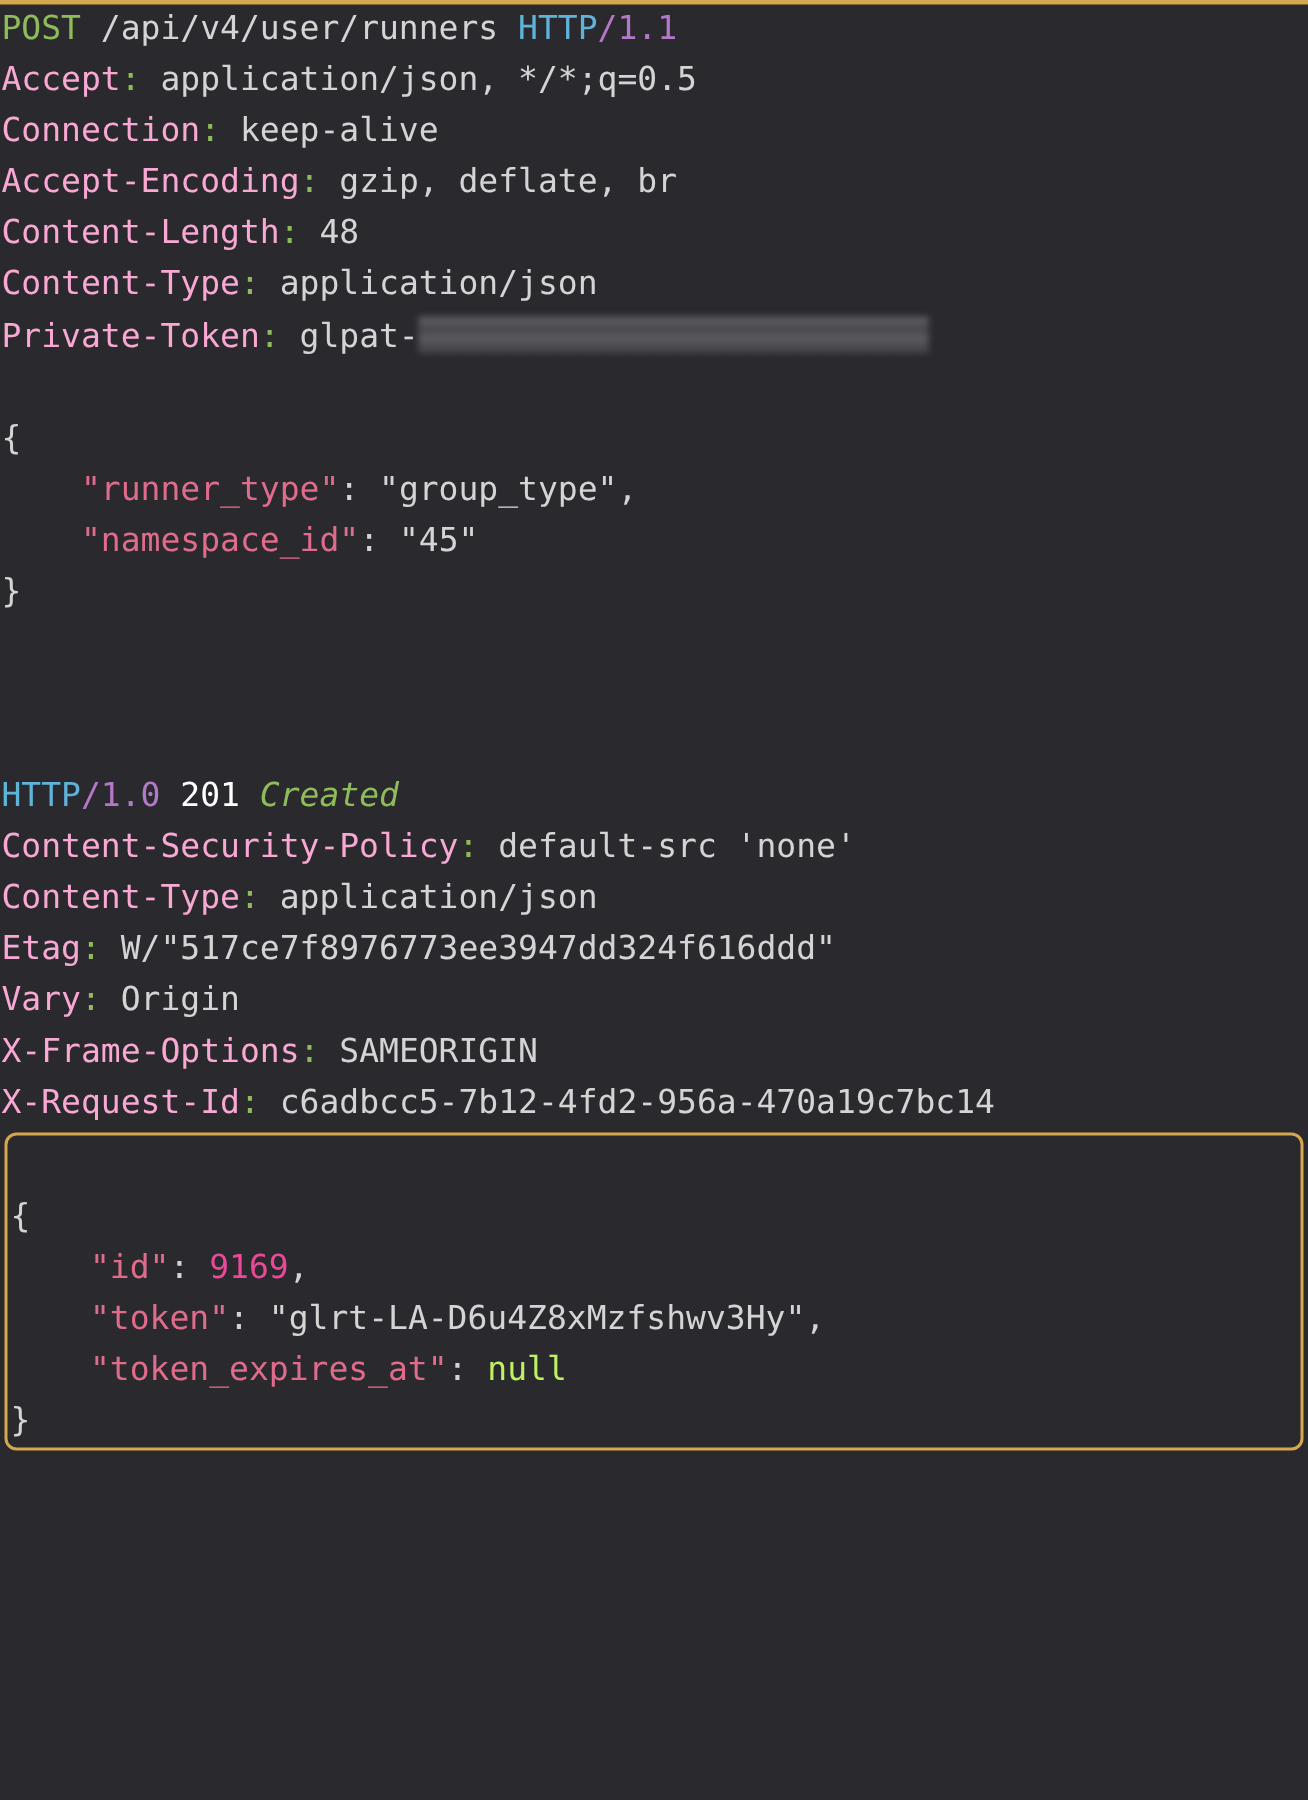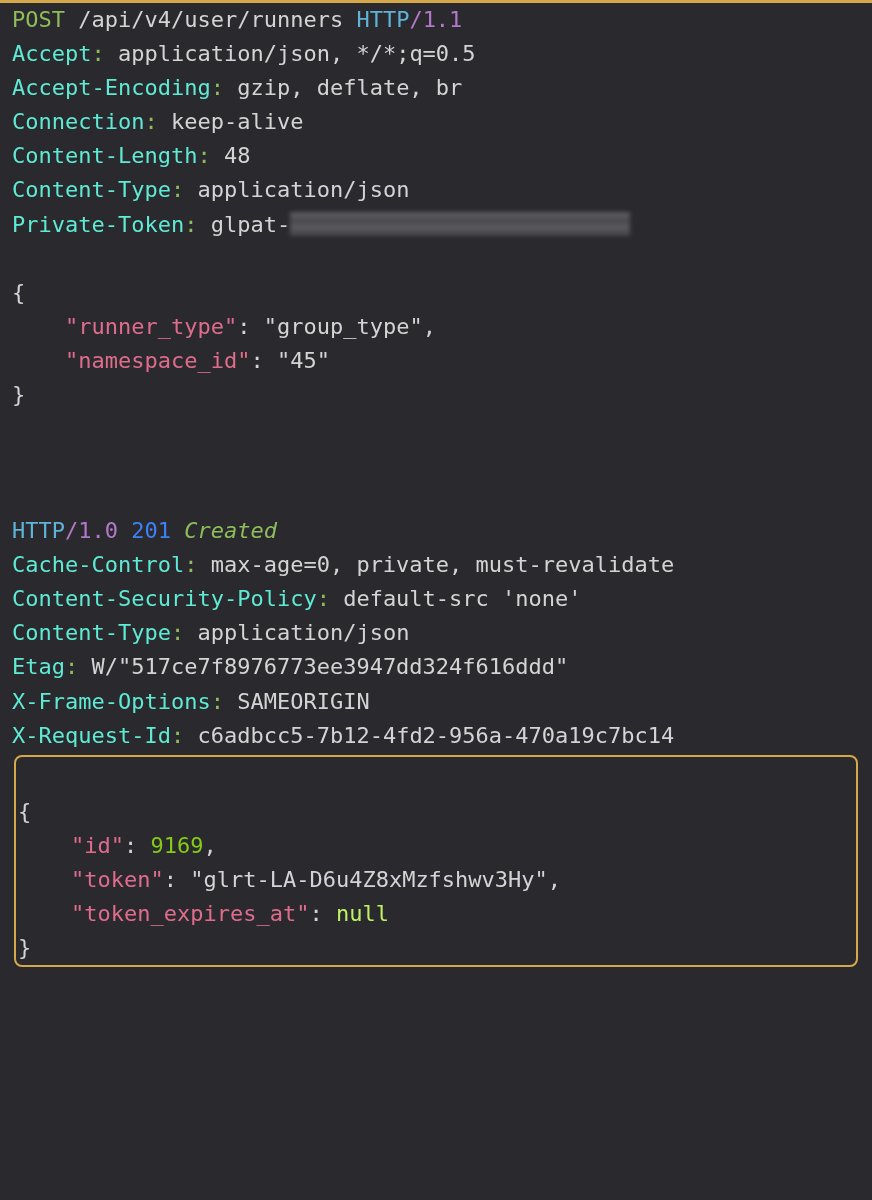--- a/index.html
+++ b/index.html
@@ -13,37 +13,37 @@
     width: 872px;
     height: 1200px;
     overflow: hidden;
   }
   .top-bar {
     height: 3px;
     background: #d4a84b;
     width: 100%;
   }
   .content {
-    padding: 0 12px;
+    padding: 0 1px;
   }
   .line { white-space: pre; }
   .method { color: #8fbc5a; }
   .path { color: #d4d4d4; }
   .http { color: #5fb3d9; }
   .version { color: #b478c9; }
-  .header-name { color: #5eead4; }
+  .header-name { color: #f9a8d4; }
   .colon { color: #8fbc5a; }
   .header-value { color: #d4d4d4; }
   .brace { color: #d4d4d4; }
   .json-key { color: #e06c8c; }
   .json-value-str { color: #d4d4d4; }
-  .json-value-num { color: #84cc16; }
+  .json-value-num { color: #ec4899; }
   .json-value-null { color: #bef264; }
   .punct { color: #d4d4d4; }
-  .status-code { color: #3b82f6; }
+  .status-code { color: #ffffff; }
   .status-text { color: #8fbc5a; font-style: italic; }
   .redacted {
     display: inline-block;
     width: 340px;
     height: 24px;
     vertical-align: middle;
     background: repeating-linear-gradient(0deg, #4a4a4e 0px, #4a4a4e 6px, #5a5a5e 6px, #5a5a5e 12px),
                 repeating-linear-gradient(90deg, rgba(90,90,94,0.5) 0px, rgba(90,90,94,0.5) 8px, rgba(74,74,78,0.5) 8px, rgba(74,74,78,0.5) 16px);
     filter: blur(2px);
     position: relative;
@@ -61,41 +61,41 @@
 </head>
 <body>
 
 <div class="top-bar"></div>
 
 <div class="content">
 
   <div class="line"><span class="method">POST</span><span> </span><span class="path">/api/v4/user/runners</span><span> </span><span class="http">HTTP</span><span class="version">/</span><span class="version">1.1</span></div>
 
   <div class="line"><span class="header-name">Accept</span><span class="colon">: </span><span class="header-value">application/json, */*;q=0.5</span></div>
+  <div class="line"><span class="header-name">Connection</span><span class="colon">: </span><span class="header-value">keep-alive</span></div>
   <div class="line"><span class="header-name">Accept-Encoding</span><span class="colon">: </span><span class="header-value">gzip, deflate, br</span></div>
-  <div class="line"><span class="header-name">Connection</span><span class="colon">: </span><span class="header-value">keep-alive</span></div>
   <div class="line"><span class="header-name">Content-Length</span><span class="colon">: </span><span class="header-value">48</span></div>
   <div class="line"><span class="header-name">Content-Type</span><span class="colon">: </span><span class="header-value">application/json</span></div>
   <div class="line"><span class="header-name">Private-Token</span><span class="colon">: </span><span class="header-value">glpat-</span><span class="redacted"></span></div>
 
   <div class="spacer"></div>
 
   <div class="line"><span class="brace">{</span></div>
   <div class="line">    <span class="json-key">"runner_type"</span><span class="punct">: </span><span class="json-value-str">"<span>group_type</span>"</span><span class="punct">,</span></div>
   <div class="line">    <span class="json-key">"namespace_id"</span><span class="punct">: </span><span class="json-value-str">"<span>45</span>"</span></div>
   <div class="line"><span class="brace">}</span></div>
 
   <div class="spacer-lg"></div>
 
   <div class="line"><span class="http">HTTP</span><span class="version">/</span><span class="version">1.0</span><span> </span><span class="status-code">201</span><span> </span><span class="status-text">Created</span></div>
 
-  <div class="line"><span class="header-name">Cache-Control</span><span class="colon">: </span><span class="header-value">max-age=0, private, must-revalidate</span></div>
   <div class="line"><span class="header-name">Content-Security-Policy</span><span class="colon">: </span><span class="header-value">default-src 'none'</span></div>
   <div class="line"><span class="header-name">Content-Type</span><span class="colon">: </span><span class="header-value">application/json</span></div>
   <div class="line"><span class="header-name">Etag</span><span class="colon">: </span><span class="header-value">W/"517ce7f8976773ee3947dd324f616ddd"</span></div>
+  <div class="line"><span class="header-name">Vary</span><span class="colon">: </span><span class="header-value">Origin</span></div>
   <div class="line"><span class="header-name">X-Frame-Options</span><span class="colon">: </span><span class="header-value">SAMEORIGIN</span></div>
   <div class="line"><span class="header-name">X-Request-Id</span><span class="colon">: </span><span class="header-value">c6adbcc5-7b12-4fd2-956a-470a19c7bc14</span></div>
 
   <div class="highlight-box">
     <div class="spacer"></div>
     <div class="line"><span class="brace">{</span></div>
     <div class="line">    <span class="json-key">"id"</span><span class="punct">: </span><span class="json-value-num">9169</span><span class="punct">,</span></div>
     <div class="line">    <span class="json-key">"token"</span><span class="punct">: </span><span class="json-value-str">"<span>glrt-LA-D6u4Z8xMzfshwv3Hy</span>"</span><span class="punct">,</span></div>
     <div class="line">    <span class="json-key">"token_expires_at"</span><span class="punct">: </span><span class="json-value-null">null</span></div>
     <div class="line"><span class="brace">}</span></div>

